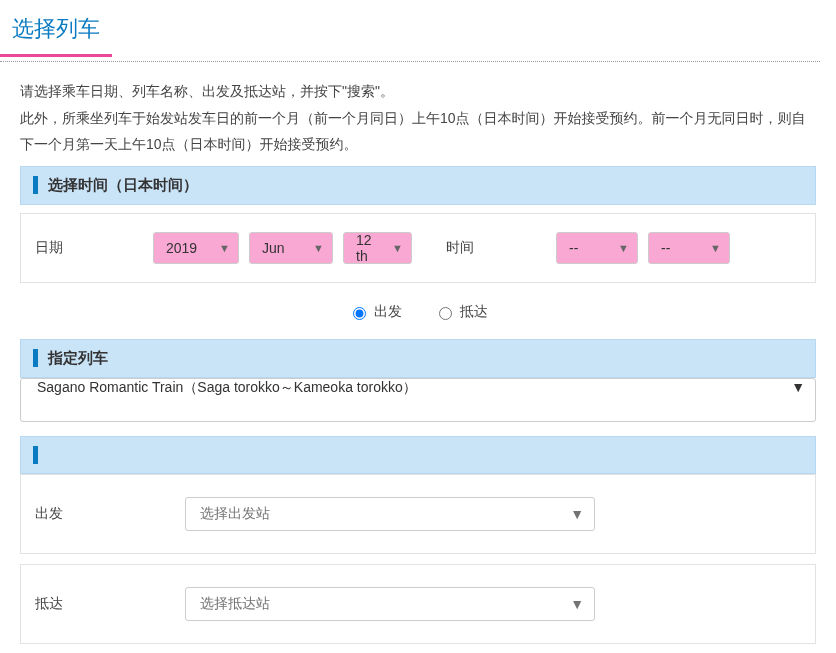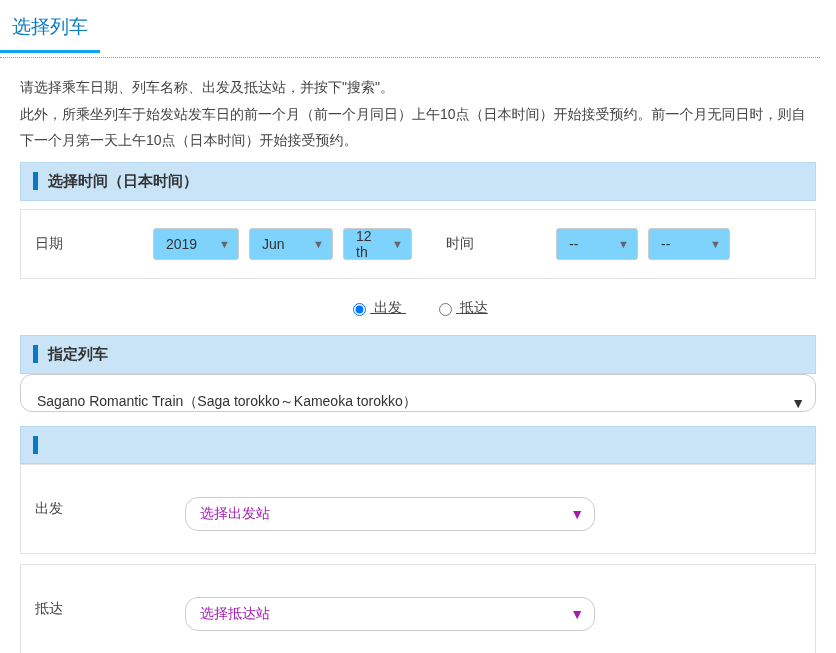--- a/index.html
+++ b/index.html
@@ -6,23 +6,23 @@
   body {
     margin: 0;
     padding: 0;
     font-family: "Microsoft YaHei", Arial, sans-serif;
     background: #ffffff;
     color: #333;
     width: 836px;
   }
   .page-title {
     color: #0a7bc2;
-    font-size: 19px;
+    font-size: 22px;
     padding: 8px 12px 10px 12px;
-    border-bottom: 3px solid #0ea5e9;
+    border-bottom: 3px solid #ec4899;
     display: inline-block;
     margin: 6px 0 4px 0;
   }
   .underline-dotted {
     border-bottom: 1px dotted #999;
     height: 1px;
     margin: 0 0 16px 0;
     width: 820px;
   }
   .instructions {
@@ -64,21 +64,21 @@
   .label-cell {
     width: 118px;
     flex: 0 0 auto;
   }
   .sel {
     display: inline-flex;
     align-items: center;
     justify-content: space-between;
     border: 1px solid #ccc;
     border-radius: 3px;
-    background: #7dd3fc;
+    background: #f9a8d4;
     height: 32px;
     padding: 0 8px 0 12px;
     margin-right: 10px;
     font-size: 14px;
     color: #333;
     cursor: pointer;
   }
   .sel .caret {
     margin-left: 10px;
     color: #666;
@@ -86,34 +86,33 @@
   }
   .time-label {
     width: 110px;
     margin-left: 24px;
   }
   .radio-row {
     text-align: center;
     padding: 6px 0 18px 0;
     font-size: 14px;
     color: #444;
-    text-decoration: underline;
   }
   .radio-row label {
     margin: 0 14px;
     cursor: pointer;
   }
   .radio-row input { vertical-align: middle; margin-right: 4px; }
   .full-select {
     border: 1px solid #ccc;
-    border-radius: 12px;
+    border-radius: 3px;
     background: #fff;
-    height: 38px;
-    display: flex;
-    align-items: flex-end;
+    height: 44px;
+    display: flex;
+    align-items: flex-start;
     justify-content: space-between;
     padding: 0 10px 0 16px;
     font-size: 14px;
     color: #333;
     margin-bottom: 14px;
     cursor: pointer;
   }
   .station-row {
     border: 1px solid #e2e2e2;
     padding: 22px 14px;
@@ -121,29 +120,28 @@
     align-items: center;
     margin-bottom: 10px;
     font-size: 14px;
     color: #444;
   }
   .station-sel {
     display: inline-flex;
     align-items: center;
     justify-content: space-between;
     border: 1px solid #ccc;
-    border-radius: 13px;
+    border-radius: 3px;
     background: #fff;
     height: 34px;
     padding: 0 10px 0 14px;
     width: 410px;
     font-size: 14px;
-    color: #a21caf;
-    cursor: pointer;
-    margin-top: 10px;
+    color: #737373;
+    cursor: pointer;
   }
 </style>
 </head>
 <body>
 
 
 
 <div class="page-title">选择列车</div>
 <div class="underline-dotted"></div>
 

